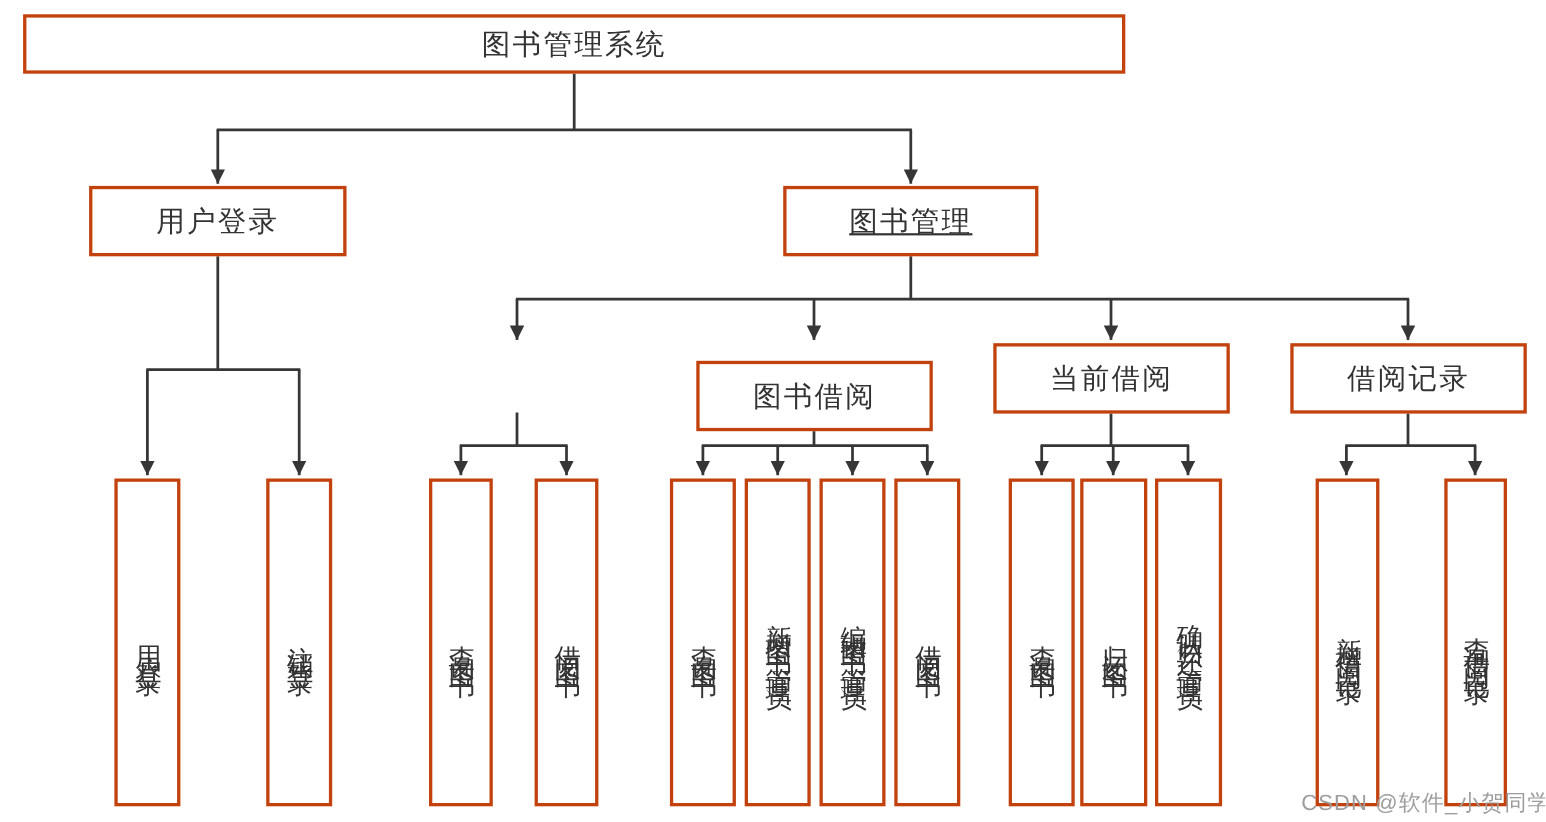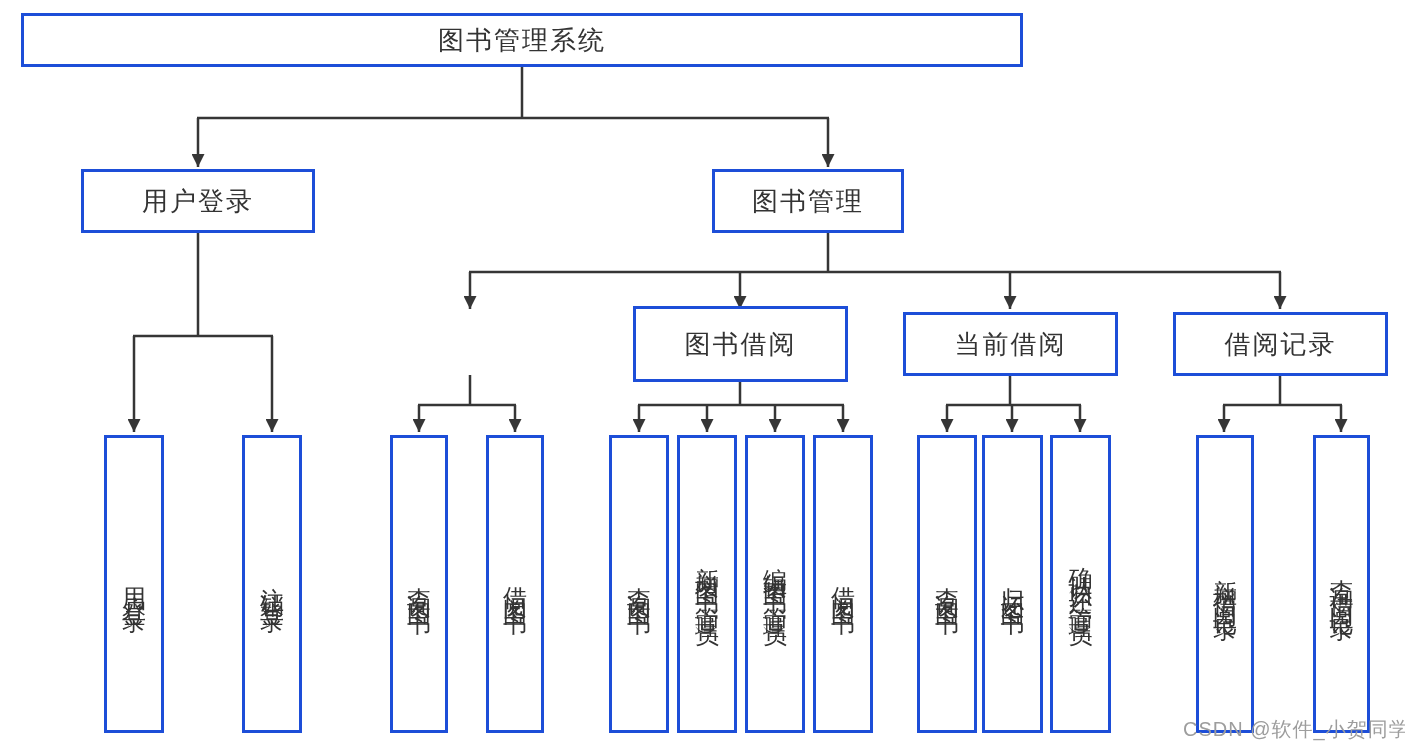--- a/index.html
+++ b/index.html
@@ -6,21 +6,21 @@
   body{font-family:"Liberation Sans","DejaVu Sans",sans-serif;}
   .canvas{
     position:relative;
     width:1405px;height:747px;
     background:#ffffff;
     overflow:hidden;
   }
   .node{
     position:absolute;
     box-sizing:border-box;
-    border:3px solid #1d4ed8;
+    border:3px solid #c2410c;
     background:#ffffff;
     display:flex;
     align-items:center;
     justify-content:center;
     color:#333333;
     z-index:2;
   }
   .hlabel{
     font-size:26px;
     letter-spacing:2px;
@@ -99,25 +99,25 @@
     <line class="cline" x1="1341" y1="405" x2="1341" y2="432" marker-end="url(#ah)"></line>
   </svg>
 
   <div class="node" style="left:21px;top:13px;width:1002px;height:54px;">
     <span class="hlabel">图书管理系统</span>
   </div>
 
   <div class="node" style="left:81px;top:169px;width:234px;height:64px;">
     <span class="hlabel">用户登录</span>
   </div>
-  <div class="node" style="left:712px;top:169px;width:192px;height:64px;">
+  <div class="node" style="left:712px;top:169px;width:232px;height:64px;text-decoration:underline;">
     <span class="hlabel">图书管理</span>
   </div>
 
-  <div class="node" style="left:633px;top:306px;width:215px;height:76px;">
+  <div class="node" style="left:633px;top:328px;width:215px;height:64px;">
     <span class="hlabel">图书借阅</span>
   </div>
   <div class="node" style="left:903px;top:312px;width:215px;height:64px;">
     <span class="hlabel">当前借阅</span>
   </div>
   <div class="node" style="left:1173px;top:312px;width:215px;height:64px;">
     <span class="hlabel">借阅记录</span>
   </div>
 
   <div class="node" style="left:104px;top:435px;width:60px;height:298px;">

